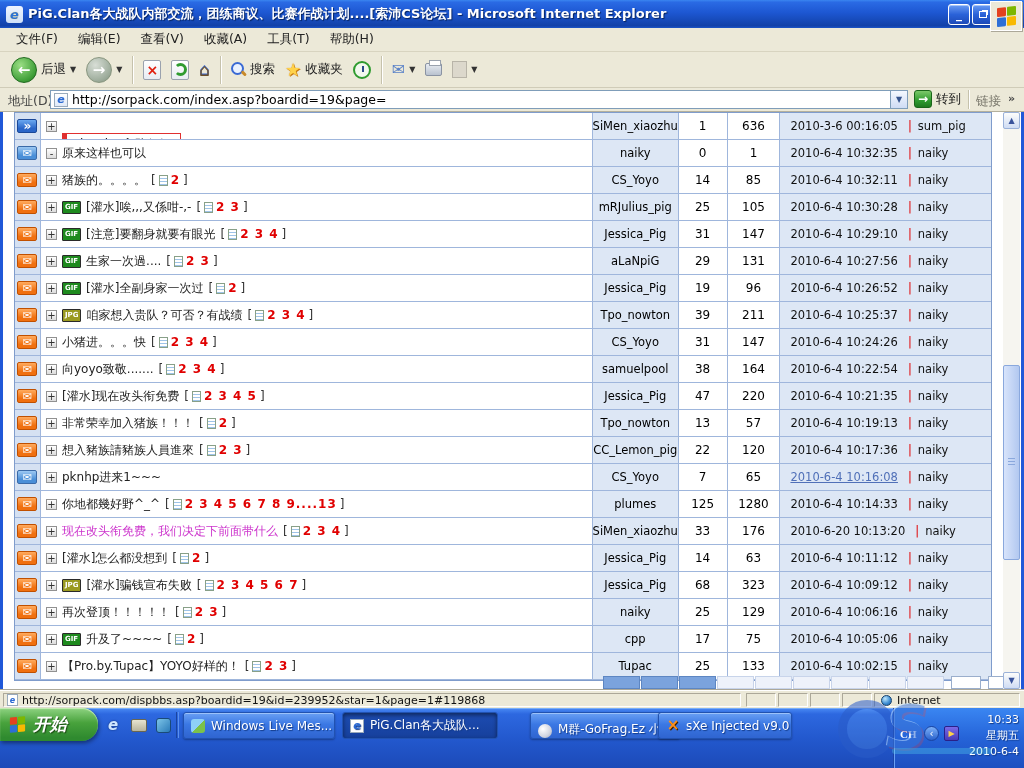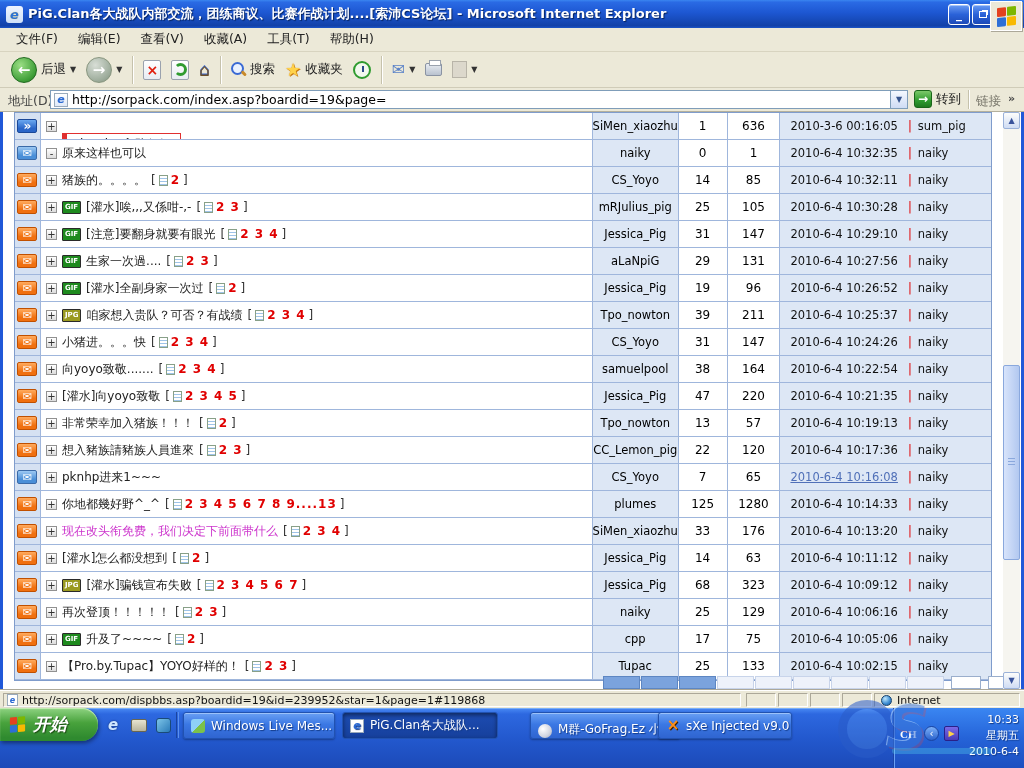--- a/index.html
+++ b/index.html
@@ -538,21 +538,21 @@
             <span class="pipe">|</span>
             <span class="lastby">naiky</span>
           </div>
         </div>
         <div class="t-row">
           <div class="cell c-icon">
             <span class="env orange">✉</span>
           </div>
           <div class="cell c-title">
             <span class="expand">+</span>
-            <span class="title normal">[灌水]向yoyo致敬</span>
+            <span class="title normal">[灌水]现在改头衔免费</span>
             <span class="pages">
               <span>[</span>
               <span class="pageicon"></span>
               <span class="pnums">2 3 4 5</span>
               <span>]</span>
             </span>
           </div>
           <div class="cell c-author">
             <span>Jessica_Pig</span>
           </div>
@@ -671,21 +671,21 @@
               <span class="pnums">2 3 4</span>
               <span>]</span>
             </span>
           </div>
           <div class="cell c-author">
             <span>SiMen_xiaozhu</span>
           </div>
           <div class="cell c-replies">33</div>
           <div class="cell c-views">176</div>
           <div class="cell c-date">
-            <span class="date">2010-6-4 10:13:20</span>
+            <span class="date">2010-6-20 10:13:20</span>
             <span class="pipe">|</span>
             <span class="lastby">naiky</span>
           </div>
         </div>
         <div class="t-row">
           <div class="cell c-icon">
             <span class="env orange">✉</span>
           </div>
           <div class="cell c-title">
             <span class="expand">+</span>

